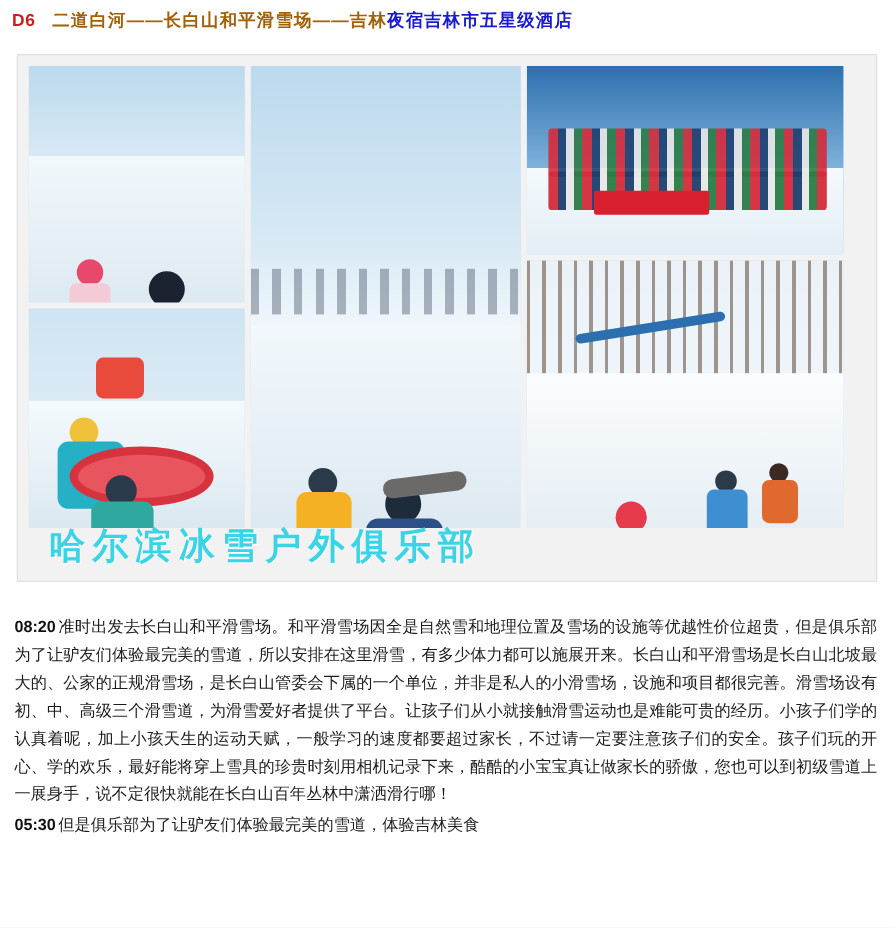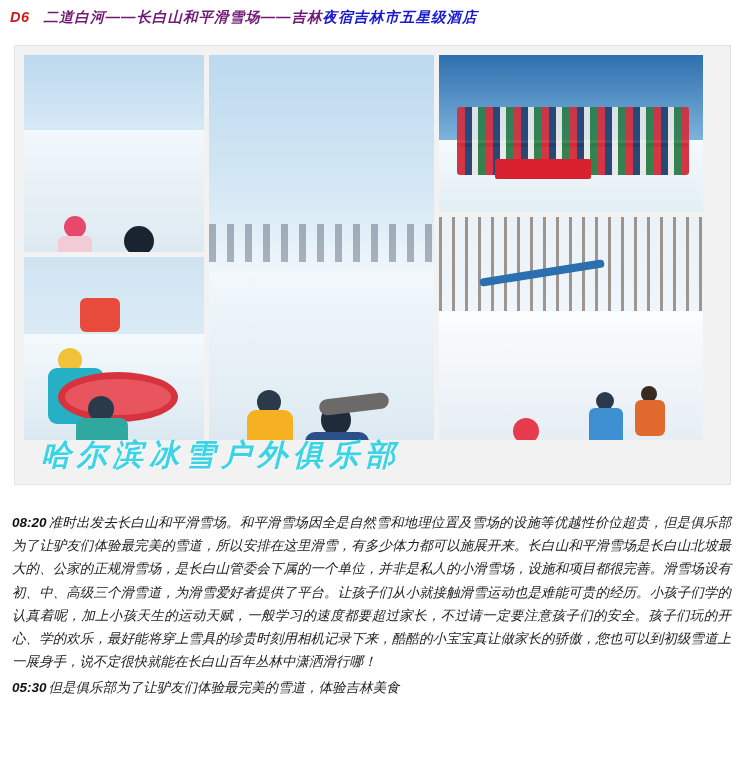--- a/index.html
+++ b/index.html
@@ -11,37 +11,36 @@
     height: 773px;
     background: #ffffff;
     font-family: "Liberation Sans", sans-serif;
     color: #222222;
     overflow: hidden;
   }
   .page {
     position: relative;
     width: 745px;
     height: 773px;
-    font-style: italic;
   }
   
   .header {
     display: flex;
     align-items: baseline;
     padding: 8px 0 6px 10px;
     font-size: 14.5px;
     font-weight: bold;
   }
   .header .day {
     color: #d11a1a;
     margin-right: 14px;
     letter-spacing: 0.5px;
   }
   .header .route {
-    color: #701a75;
+    color: #a16207;
     letter-spacing: 1px;
     text-align: right;
   }
   .header .hotel {
     color: #1a1ad1;
     letter-spacing: 1px;
   }
   
   .collage-wrap {
     margin: 12px 14px;

